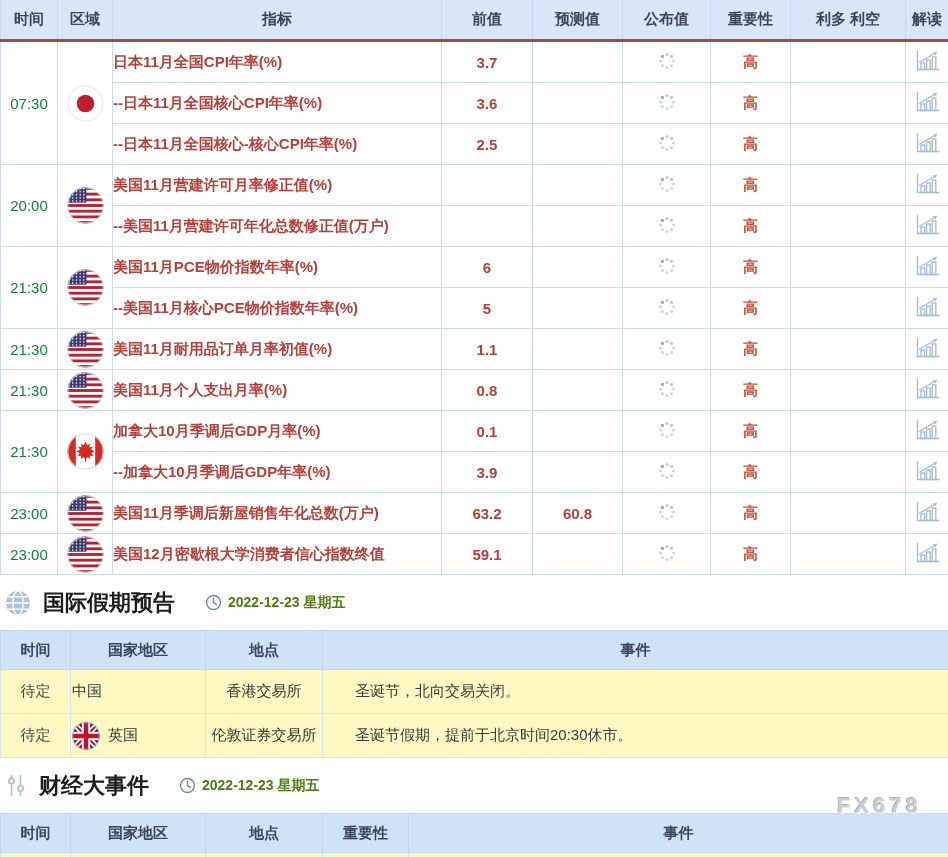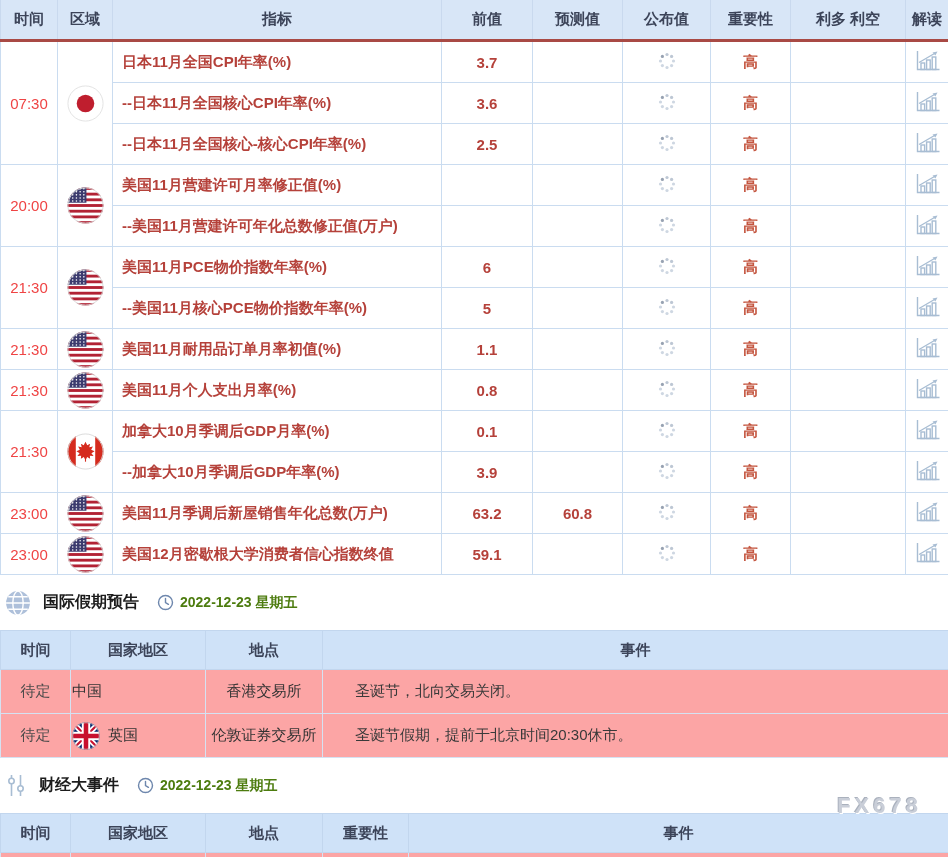--- a/index.html
+++ b/index.html
@@ -10,46 +10,46 @@
 
   
   .cal th{
     background:#d8e6f7;height:37px;font-size:15px;font-weight:bold;color:#3c4459;
     border:1px solid #c9d9ee;border-top:none;border-bottom:3px solid #a94a45;
     text-align:center;
   }
   .cal td{
     border:1px solid #cadcf0;height:38px;background:#fff;font-size:15px;vertical-align:middle;
   }
-  .cal td.time{text-align:center;color:#ef4444;}
+  .cal td.time{text-align:center;color:#15803d;}
   .cal td.region{text-align:center;}
-  .cal td.indicator{color:#b5413a;font-weight:bold;padding-left:9px;text-align:left;}
+  .cal td.indicator{color:#b5413a;font-weight:bold;padding-left:0;text-align:left;}
   .cal td.val{color:#b5413a;font-weight:bold;text-align:center;}
   .cal td.announce{text-align:center;}
   .cal td.imp{color:#c4553f;text-align:center;font-weight:bold;}
   .cal td.bias{}
   .cal td.interpret{text-align:center;}
   .cal td.interpret span{cursor:pointer;display:inline-block;}
   .flag{display:inline-block;line-height:0;}
   .flag svg{vertical-align:middle;}
 
   
   .section-title{display:flex;align-items:center;height:55px;padding-left:5px;box-sizing:border-box;}
   .section-title .s-icon{display:inline-block;line-height:0;margin-right:12px;}
-  .section-title .t-text{font-size:16px;font-weight:bold;color:#1c1c1c;margin-right:18px;}
+  .section-title .t-text{font-size:22px;font-weight:bold;color:#1c1c1c;margin-right:30px;}
   .section-title .c-icon{display:inline-block;line-height:0;margin-right:6px;}
   .section-title .d-text{font-size:14px;font-weight:bold;color:#4d7c0f;}
 
   
   .sub th{
     background:#cfe2f8;height:36px;font-size:15px;font-weight:bold;color:#3c4459;
     border:1px solid #c2d6ee;text-align:center;
   }
   .sub td{
-    border:1px solid #d5e2f2;background:#fca5a5;font-size:15px;color:#333;vertical-align:middle;
+    border:1px solid #d5e2f2;background:#fef9c3;font-size:15px;color:#333;vertical-align:middle;
   }
   .holiday td{height:41px;}
   .events td{height:39px;}
   .sub td.time{text-align:center;color:#4a4a4a;}
   .sub td.country{text-align:center;}
   .country-inner{display:flex;align-items:center;gap:8px;}
   .sub td.venue{text-align:center;}
   .holiday td.event{text-align:left;padding-left:32px;color:#3a3a3a;}
   .events td.venue{color:#c0392b;font-weight:bold;}
   .events td.stars{text-align:center;color:#f5a623;font-size:17px;letter-spacing:3px;}

